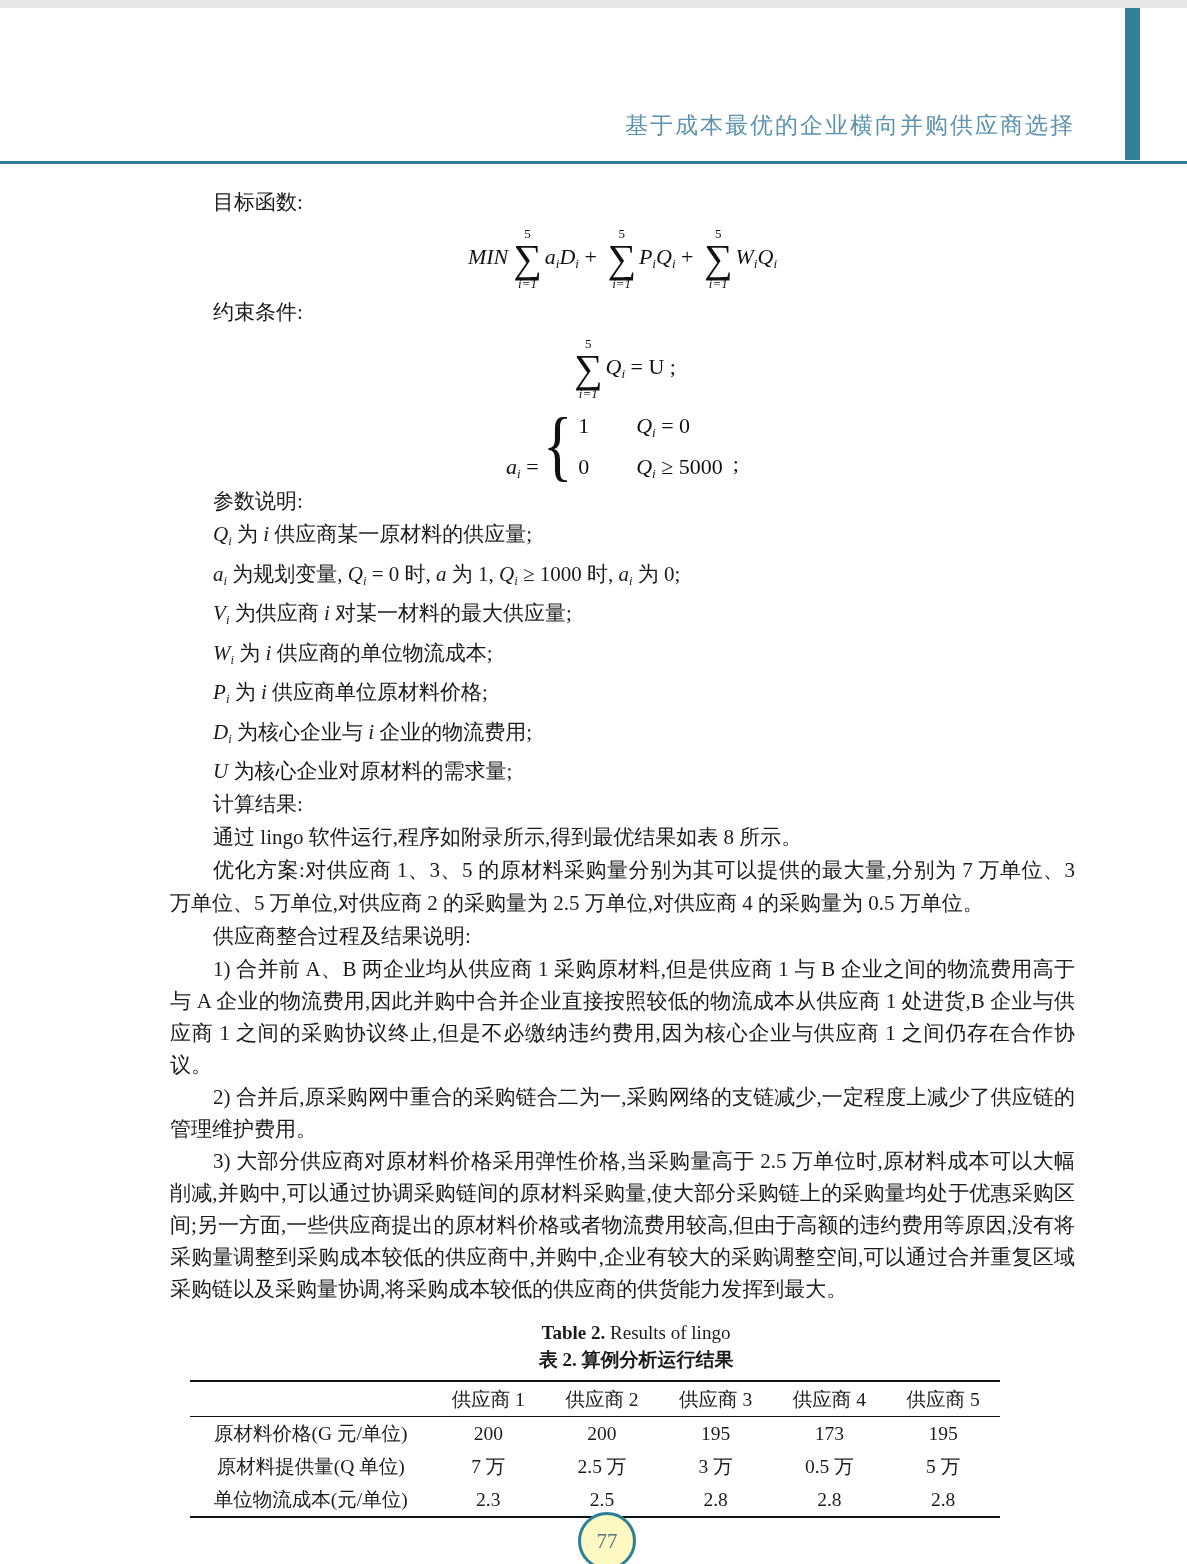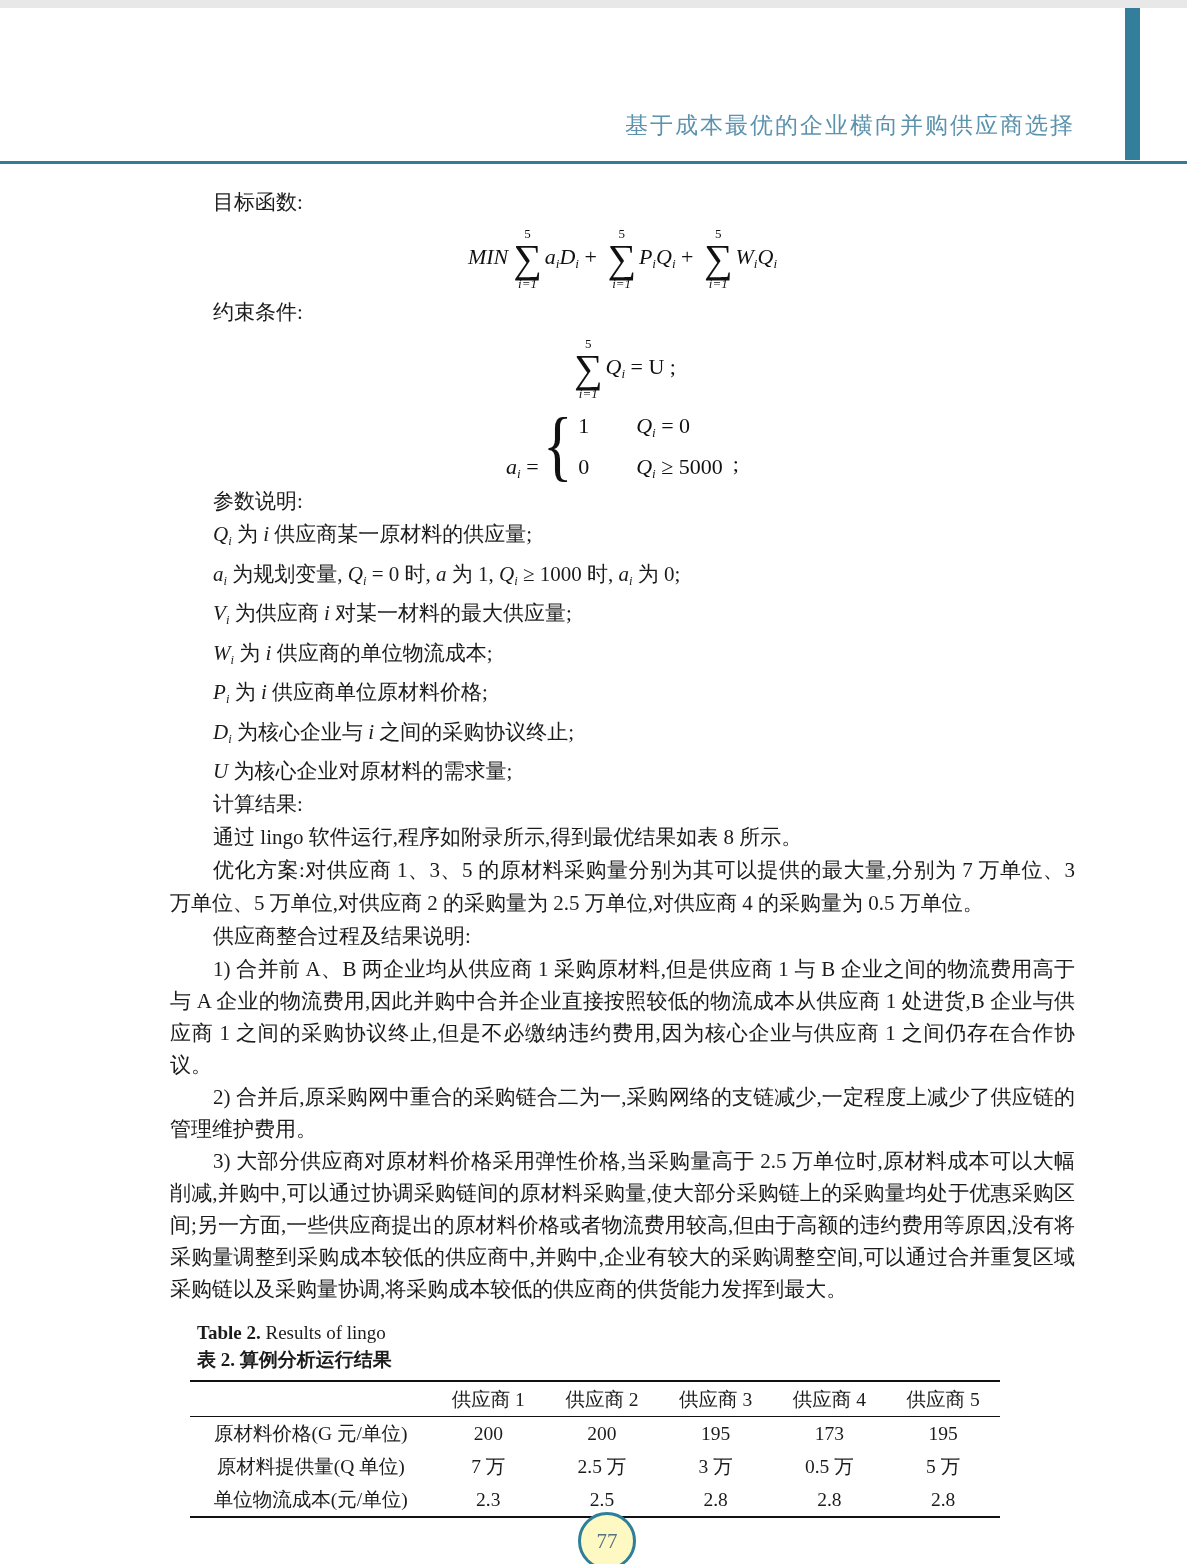--- a/index.html
+++ b/index.html
@@ -39,21 +39,21 @@
   .sum .s-sig { font-size:40px; line-height:0.9; }
   .sum .s-bot { font-size:13px; line-height:1.1; font-style:italic; }
   .cases-wrap { display:inline-flex; align-items:flex-end; }
   .brace { font-size:78px; font-weight:100; line-height:0.9; transform:scaleX(0.8); margin-right:2px; }
   .case-rows { display:inline-flex; flex-direction:column; gap:13px; text-align:left; }
   .case-row { display:flex; }
   .case-val { width:58px; text-align:left; }
   .case-suffix { align-self:flex-end; margin:0 0 4px 10px; }
 
   
-  .table-captions { margin:14px 0 0 27px; font-size:19px; line-height:27px; text-align:left; }
+  .table-captions { margin:14px 0 0 27px; font-size:19px; line-height:27px; text-align:center; }
   .cap-bold { font-weight:bold; }
   .cap-zh { font-weight:bold; }
   table.results { border-collapse:collapse; margin:7px 0 0 20px; width:810px; font-size:19.5px; }
   table.results { border-top:2.5px solid #111; border-bottom:2.5px solid #111; }
   table.results thead tr { border-bottom:1.5px solid #111; }
   table.results th, table.results td {
     font-weight:normal; text-align:center; vertical-align:middle;
     height:33px; padding:0 4px;
   }
   table.results thead th { height:34px; }
@@ -121,21 +121,21 @@
         <span class="case-suffix">;</span>
       </span>
     </div>
 
     <p class="indent">参数说明:</p>
     <p class="indent"><span class="m-it">Q</span><span class="m-sub">i</span><span class="m-txt"> 为 </span><span class="m-it">i</span><span class="m-txt"> 供应商某一原材料的供应量;</span></p>
     <p class="indent"><span class="m-it">a</span><span class="m-sub">i</span><span class="m-txt"> 为规划变量, </span><span class="m-it">Q</span><span class="m-sub">i</span><span class="m-txt"> = 0 时, </span><span class="m-it">a</span><span class="m-txt"> 为 1, </span><span class="m-it">Q</span><span class="m-sub">i</span><span class="m-txt"> ≥ 1000 时, </span><span class="m-it">a</span><span class="m-sub">i</span><span class="m-txt"> 为 0;</span></p>
     <p class="indent"><span class="m-it">V</span><span class="m-sub">i</span><span class="m-txt"> 为供应商 </span><span class="m-it">i</span><span class="m-txt"> 对某一材料的最大供应量;</span></p>
     <p class="indent"><span class="m-it">W</span><span class="m-sub">i</span><span class="m-txt"> 为 </span><span class="m-it">i</span><span class="m-txt"> 供应商的单位物流成本;</span></p>
     <p class="indent"><span class="m-it">P</span><span class="m-sub">i</span><span class="m-txt"> 为 </span><span class="m-it">i</span><span class="m-txt"> 供应商单位原材料价格;</span></p>
-    <p class="indent"><span class="m-it">D</span><span class="m-sub">i</span><span class="m-txt"> 为核心企业与 </span><span class="m-it">i</span><span class="m-txt"> 之间的采购协议终止;</span></p>
+    <p class="indent"><span class="m-it">D</span><span class="m-sub">i</span><span class="m-txt"> 为核心企业与 </span><span class="m-it">i</span><span class="m-txt"> 企业的物流费用;</span></p>
     <p class="indent"><span class="m-it">U</span><span class="m-txt"> 为核心企业对原材料的需求量;</span></p>
 
     <p class="indent">计算结果:</p>
     <p class="indent">通过 lingo 软件运行,程序如附录所示,得到最优结果如表 8 所示。</p>
     <p class="indent">优化方案:对供应商 1、3、5 的原材料采购量分别为其可以提供的最大量,分别为 7 万单位、3 万单位、5 万单位,对供应商 2 的采购量为 2.5 万单位,对供应商 4 的采购量为 0.5 万单位。</p>
     <p class="indent">供应商整合过程及结果说明:</p>
     <p class="indent para">1) 合并前 A、B 两企业均从供应商 1 采购原材料,但是供应商 1 与 B 企业之间的物流费用高于与 A 企业的物流费用,因此并购中合并企业直接按照较低的物流成本从供应商 1 处进货,B 企业与供应商 1 之间的采购协议终止,但是不必缴纳违约费用,因为核心企业与供应商 1 之间仍存在合作协议。</p>
     <p class="indent para">2) 合并后,原采购网中重合的采购链合二为一,采购网络的支链减少,一定程度上减少了供应链的管理维护费用。</p>
     <p class="indent para">3) 大部分供应商对原材料价格采用弹性价格,当采购量高于 2.5 万单位时,原材料成本可以大幅削减,并购中,可以通过协调采购链间的原材料采购量,使大部分采购链上的采购量均处于优惠采购区间;另一方面,一些供应商提出的原材料价格或者物流费用较高,但由于高额的违约费用等原因,没有将采购量调整到采购成本较低的供应商中,并购中,企业有较大的采购调整空间,可以通过合并重复区域采购链以及采购量协调,将采购成本较低的供应商的供货能力发挥到最大。</p>
 

